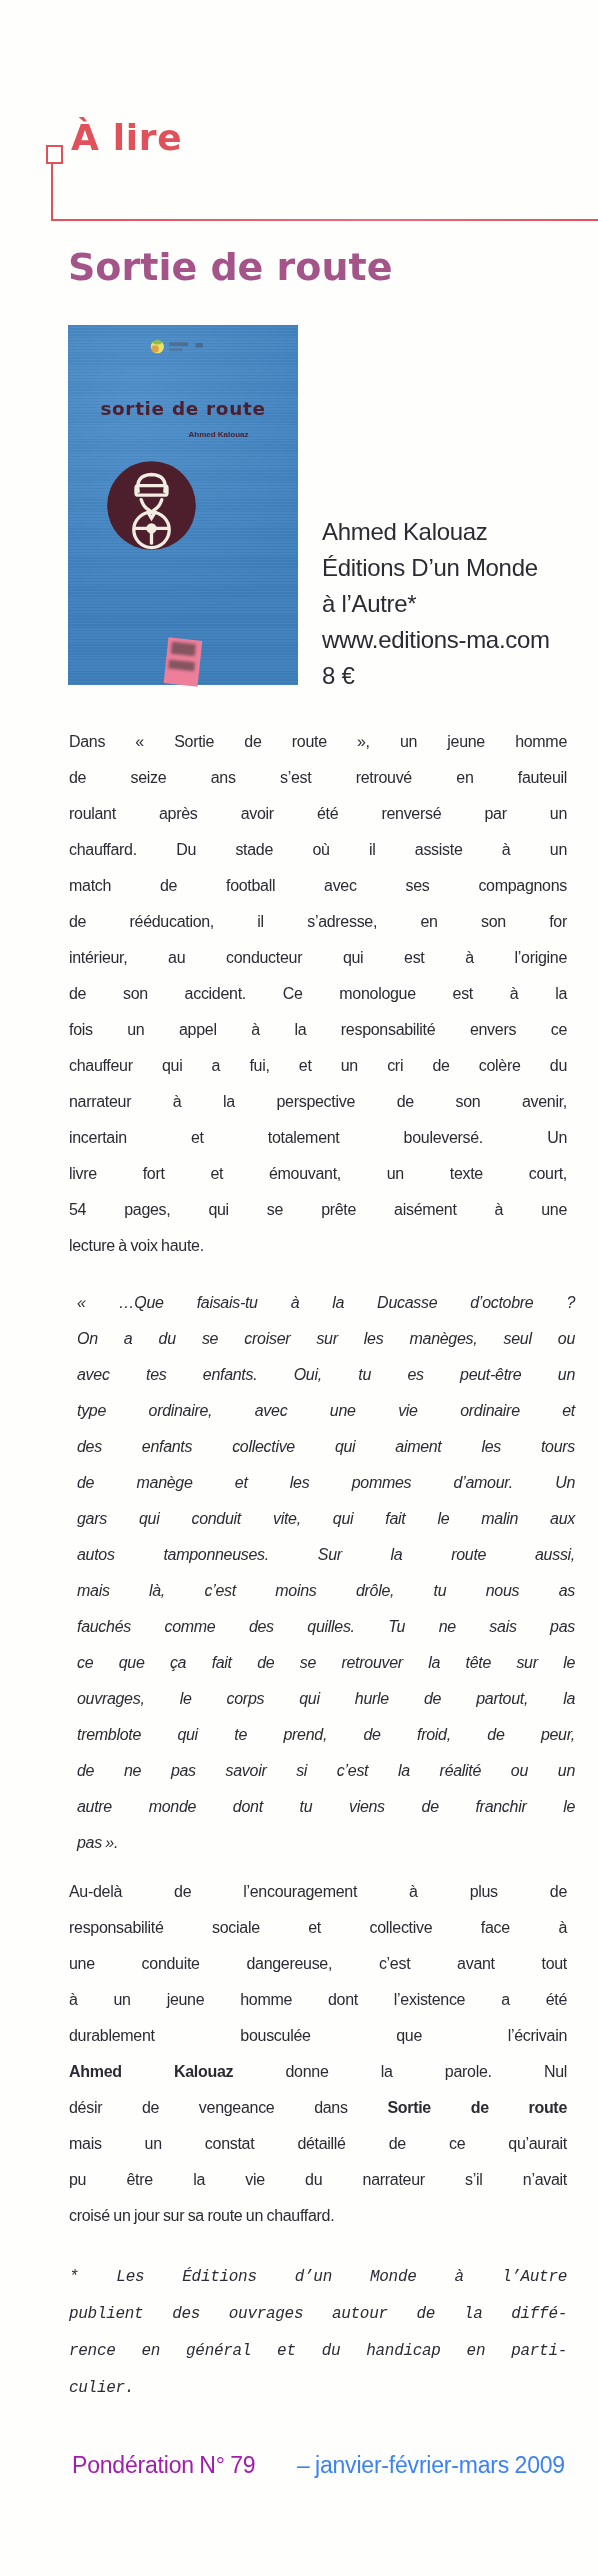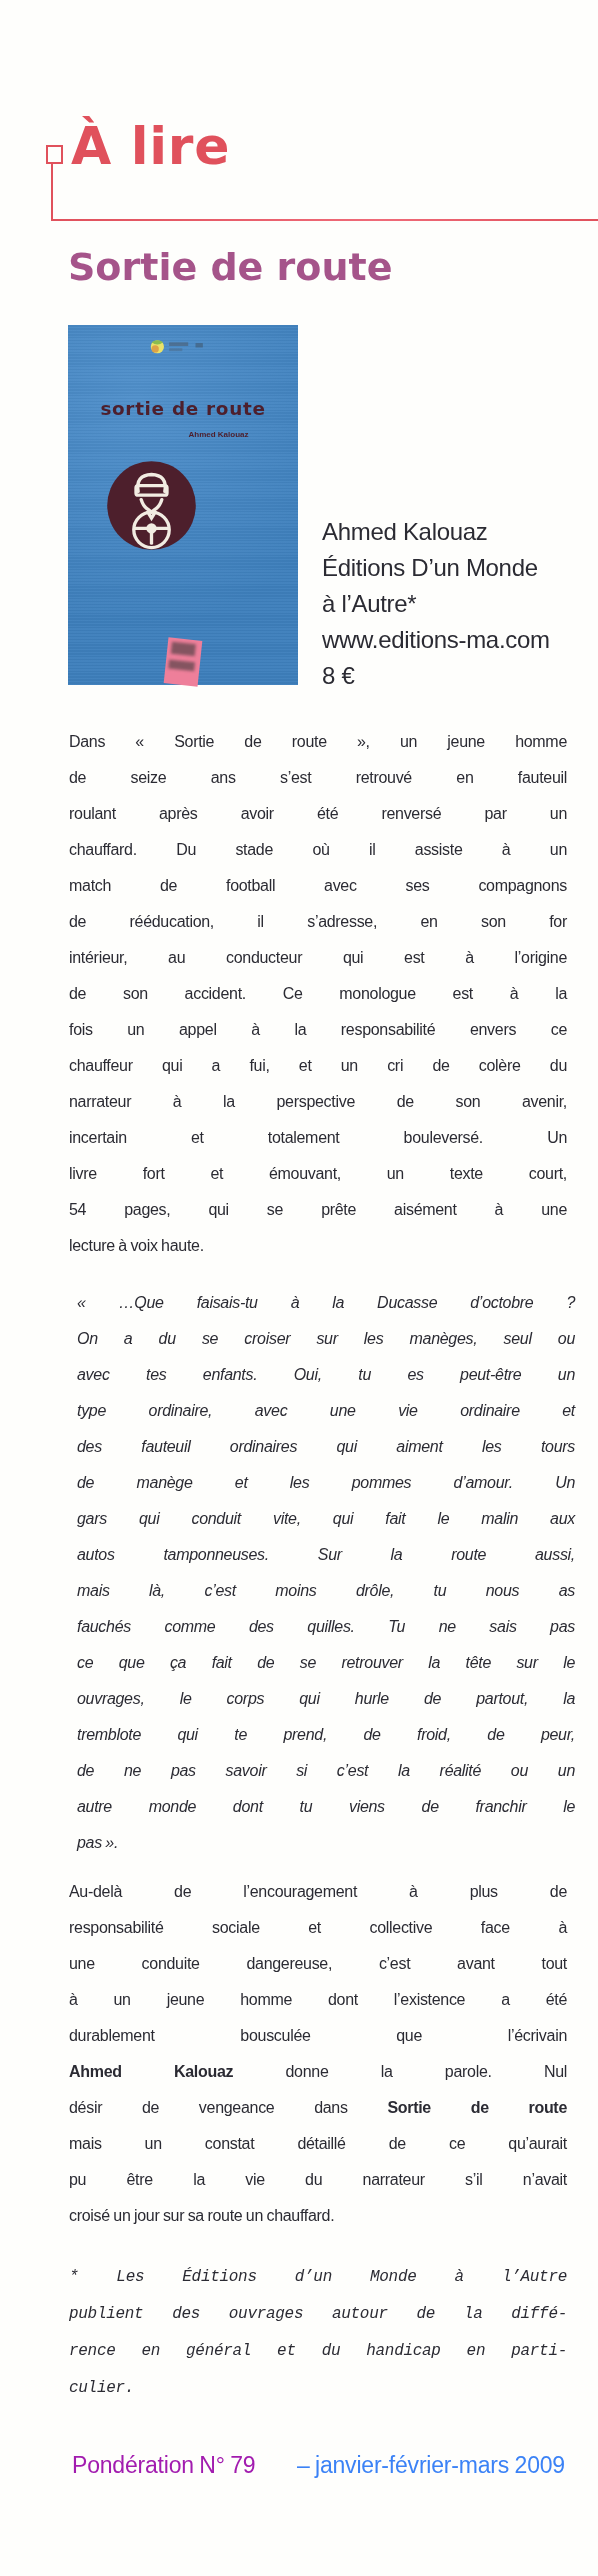--- a/index.html
+++ b/index.html
@@ -19,21 +19,21 @@
   .bullet-square{
     left:46px; top:145px; width:12.5px; height:14.7px;
     border:2.2px solid #e0515c; background:#fefefc;
   }
   .v-rule{ left:51px; top:162px; width:2.2px; height:59px; background:#e0515c; }
   .h-rule{ left:51px; top:219px; width:548px; height:2.2px;
     background:linear-gradient(90deg,#e0515c,#ef6a78 60%,#e0515c); }
   .section-title{
     left:71px; top:118px;
     font-family:"DejaVu Sans", sans-serif;
-    font-size:52px; font-weight:bold; letter-spacing:0.7px;
+    font-size:36px; font-weight:bold; letter-spacing:0.7px;
     color:#e0515c; line-height:1.1;
   }
   .article-title{
     left:68px; top:247px;
     font-family:"DejaVu Sans", sans-serif;
     font-size:38px; font-weight:bold; letter-spacing:0px;
     color:#a5548a; line-height:1.1;
   }
 
   
@@ -170,21 +170,21 @@
       <div class="tline">incertain et totalement bouleversé. Un</div>
       <div class="tline">livre fort et émouvant, un texte court,</div>
       <div class="tline">54 pages, qui se prête aisément à une</div>
       <div class="tline last">lecture à voix haute.</div>
     </div>
   <div class="abs textblock tb-quote">
       <div class="tline">« …Que faisais-tu à la Ducasse d’octobre ?</div>
       <div class="tline">On a du se croiser sur les manèges, seul ou</div>
       <div class="tline">avec tes enfants. Oui, tu es peut-être un</div>
       <div class="tline">type ordinaire, avec une vie ordinaire et</div>
-      <div class="tline">des fauteuil ordinaires qui aiment les tours</div>
+      <div class="tline">des enfants collective qui aiment les tours</div>
       <div class="tline">de manège et les pommes d’amour. Un</div>
       <div class="tline">gars qui conduit vite, qui fait le malin aux</div>
       <div class="tline">autos tamponneuses. Sur la route aussi,</div>
       <div class="tline">mais là, c’est moins drôle, tu nous as</div>
       <div class="tline">fauchés comme des quilles. Tu ne sais pas</div>
       <div class="tline">ce que ça fait de se retrouver la tête sur le</div>
       <div class="tline">ouvrages, le corps qui hurle de partout, la</div>
       <div class="tline">tremblote qui te prend, de froid, de peur,</div>
       <div class="tline">de ne pas savoir si c’est la réalité ou un</div>
       <div class="tline">autre monde dont tu viens de franchir le</div>

